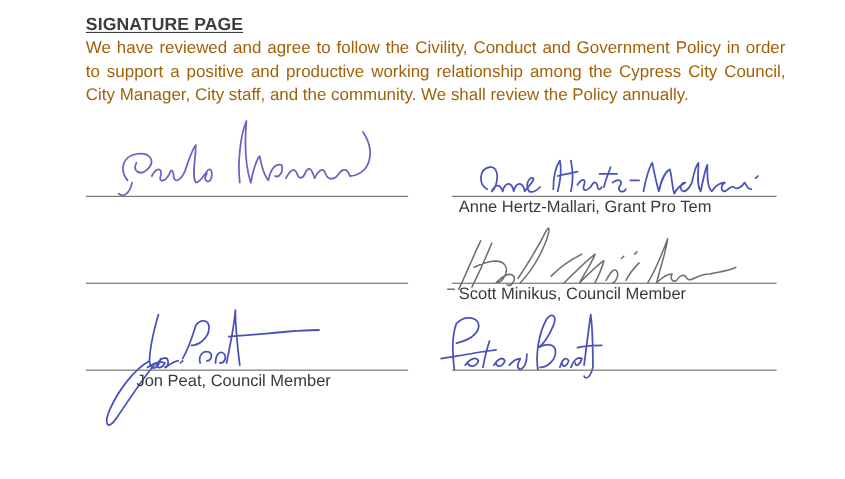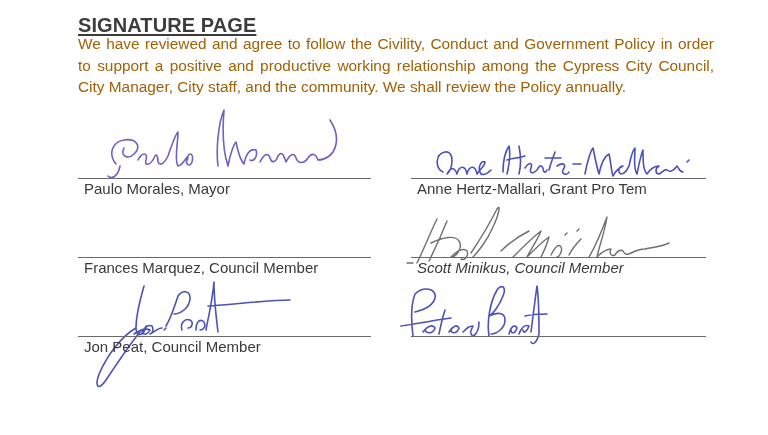--- a/index.html
+++ b/index.html
@@ -12,21 +12,21 @@
       height: 435px;
       position: relative;
       overflow: hidden;
       font-family: "Liberation Sans", sans-serif;
       color: #3a3a3a;
     }
     .heading {
       position: absolute;
       left: 78px;
       top: 14px;
-      font-size: 20px;
+      font-size: 16px;
       font-weight: bold;
       text-decoration: underline;
       text-underline-offset: 2px;
       color: #3c3c3c;
       letter-spacing: 0.1px;
     }
     .body-text {
       position: absolute;
       left: 78px;
       top: 33px;
@@ -71,50 +71,48 @@
 <div>
 
   <div class="heading">SIGNATURE PAGE</div>
   <div class="body-text">We have reviewed and agree to follow the Civility, Conduct and Government Policy in order to support a positive and productive working relationship among the Cypress City Council, City Manager, City staff, and the community. We shall review the Policy annually.</div>
 
   <div class="sig-block" style="left:78px; top:112px; width:293px;">
     <svg class="sig-svg" width="260" height="80" style="left:20px; top:-8px;">
       <path stroke="#6a63c2" stroke-width="1.6" d="M18,60 C10,50 14,38 26,36 C38,34 44,42 36,50 C30,56 22,52 26,44 M22,62 C20,72 14,76 10,72 M40,56 C44,48 50,48 48,56 C46,62 52,62 56,54 C58,48 60,52 60,58 C62,62 66,60 70,52 C74,40 78,30 80,28 C80,40 76,56 80,62 C84,62 88,54 90,52 C92,48 96,50 94,58 C92,64 86,60 90,54 M120,62 C118,46 120,20 126,6 C124,30 126,50 130,62 C132,50 136,40 138,38 C140,48 142,56 146,60 C148,50 152,44 158,46 C160,52 156,58 152,56 M162,58 C166,50 170,48 172,54 C174,60 178,58 180,52 C184,46 186,52 188,58 C192,50 196,48 198,54 C200,60 206,60 210,54 C214,48 218,50 220,56 C226,56 236,52 238,40 C240,30 236,22 232,16"></path>
     </svg>
     <div class="sig-line" style="top:66px;"></div>
-    <div class="sig-label" style="top:68px;">Paulo Morales, Mayor</div>
   </div>
 
   <div class="sig-block" style="left:411px; top:112px; width:295px;">
     <svg class="sig-svg" width="300" height="60" style="left:18px; top:20px;">
       <path stroke="#4a52b8" stroke-width="1.6" d="M14,40 C6,36 6,22 16,20 C26,18 24,38 18,42 C22,34 26,36 28,42 C30,34 36,32 38,42 C40,34 46,32 48,42 C52,36 56,34 56,30 C52,28 48,36 52,42 C56,44 60,40 62,38 M74,40 C74,30 76,20 80,14 C82,24 80,34 78,42 M78,28 C84,26 90,26 96,24 M90,14 C92,24 92,34 90,42 M96,36 C100,30 104,30 102,36 C100,42 104,42 108,38 C110,34 112,32 114,36 C114,40 116,42 118,38 M120,38 C122,30 124,26 126,20 M116,26 L132,26 M128,34 C134,30 138,32 134,38 C132,42 138,44 140,40 M144,32 L152,32 M156,42 C158,30 162,18 164,16 C166,26 168,36 170,42 C172,32 176,24 180,22 C182,30 182,38 184,44 C186,40 190,36 194,34 C190,34 188,40 192,42 C196,42 198,38 200,34 C202,24 204,18 206,16 C206,26 204,36 208,42 C210,32 212,22 214,18 C214,28 214,38 218,42 C222,36 226,34 230,34 C226,36 226,42 230,42 C234,40 236,36 238,38 C240,40 244,40 248,34 C250,36 250,40 254,40 M258,30 L260,28"></path>
     </svg>
     <div class="sig-line" style="top:66px;"></div>
     <div class="sig-label" style="top:68px;">Anne Hertz-Mallari, Grant Pro Tem</div>
   </div>
 
   <div class="sig-block" style="left:78px; top:191px; width:293px;">
     <div class="sig-line" style="top:66px;"></div>
-    <div class="sig-label" style="top:68px;">Frances Marquez, Council Member</div>
   </div>
 
   <div class="sig-block" style="left:411px; top:191px; width:295px;">
     <svg class="sig-svg" width="300" height="80" style="left:-10px; top:0px;">
       <path stroke="#6f6f6f" stroke-width="1.4" d="M16,72 C22,60 30,40 36,28 M28,70 C34,58 42,40 46,30 M30,52 C42,46 54,44 58,50 C62,56 56,66 50,66 C56,60 62,56 66,60 C68,64 64,70 60,68 M70,62 C78,50 90,30 96,18 C100,12 98,24 92,36 C86,50 76,62 72,66 M100,60 C110,50 120,44 128,40 M112,66 C122,56 132,46 140,40 C136,50 130,58 126,66 C134,58 142,50 148,46 C146,54 142,62 140,66 M150,64 C154,56 158,52 160,56 C162,60 158,66 156,66 M164,44 L166,42 M168,64 C172,56 176,52 180,48 M176,40 L178,38 M188,66 C194,56 200,42 206,26 C204,40 198,56 196,66 C202,60 206,58 210,58 C208,62 210,66 214,64 C216,60 220,58 222,60 C224,64 226,64 230,62 C234,60 238,58 244,58 C252,56 260,56 268,52 M6,72 L12,72"></path>
     </svg>
     <div class="sig-line" style="top:66px;"></div>
-    <div class="sig-label" style="top:68px;font-style:italic;">Scott Minikus, Council Member</div>
+    <div class="sig-label" style="top:68px;">Scott Minikus, Council Member</div>
   </div>
 
   <div class="sig-block" style="left:78px; top:270px; width:293px;">
     <svg class="sig-svg" width="240" height="140" style="left:0px; top:6px;">
       <path stroke="#4a52b8" stroke-width="1.6" d="M66,10 C62,24 58,40 58,52 C58,62 66,60 68,50 M58,52 C44,60 30,78 22,96 C16,110 20,116 28,104 C40,86 52,68 62,56 M56,58 C62,54 68,52 72,54 C70,58 66,60 64,56 C66,52 70,48 74,50 C76,54 74,58 72,58 C76,56 80,52 84,52 M86,54 L88,52 M88,50 C94,40 98,26 100,20 C104,14 112,14 112,22 C112,32 102,38 96,38 M104,54 C102,48 106,42 112,44 C116,46 114,52 110,52 M118,54 C118,46 122,42 126,46 C128,50 126,54 122,54 M128,54 C130,42 134,28 136,6 C136,20 138,40 140,56 M130,30 C160,28 190,24 212,24"></path>
     </svg>
     <div class="sig-line" style="top:66px;"></div>
-    <div class="sig-label" style="top:68px;">Jon Peat, Council Member</div>
+    <div class="sig-label" style="top:68px;margin-left:40px;">Jon Peat, Council Member</div>
   </div>
 
   <div class="sig-block" style="left:411px; top:270px; width:295px;">
     <svg class="sig-svg" width="180" height="80" style="left:-18px; top:6px;">
       <path stroke="#4a52b8" stroke-width="1.6" d="M20,60 C18,44 18,28 22,18 C30,10 44,12 42,22 C40,30 30,34 22,36 M8,50 C20,48 34,46 44,44 M30,56 C34,50 40,48 42,52 C40,58 34,58 32,54 M46,58 C48,48 50,40 52,34 M44,44 L58,42 M56,56 C60,50 64,48 66,52 C64,58 58,58 58,54 M70,56 C74,52 76,50 80,50 C78,54 76,58 80,60 C84,58 86,52 86,46 M96,60 C94,48 96,28 104,14 C108,8 114,10 110,20 C106,30 100,38 96,40 C104,36 112,36 112,44 C112,52 104,58 98,58 M116,58 C118,50 122,48 124,52 C122,58 118,58 118,54 M126,58 C128,52 132,48 136,50 C134,56 130,58 130,54 M138,56 C140,40 142,24 144,10 C146,24 146,42 146,58 C144,66 140,70 138,66 M132,40 C140,38 148,38 154,38"></path>
     </svg>
     <div class="sig-line" style="top:66px;"></div>
   </div>
 
 </div>

